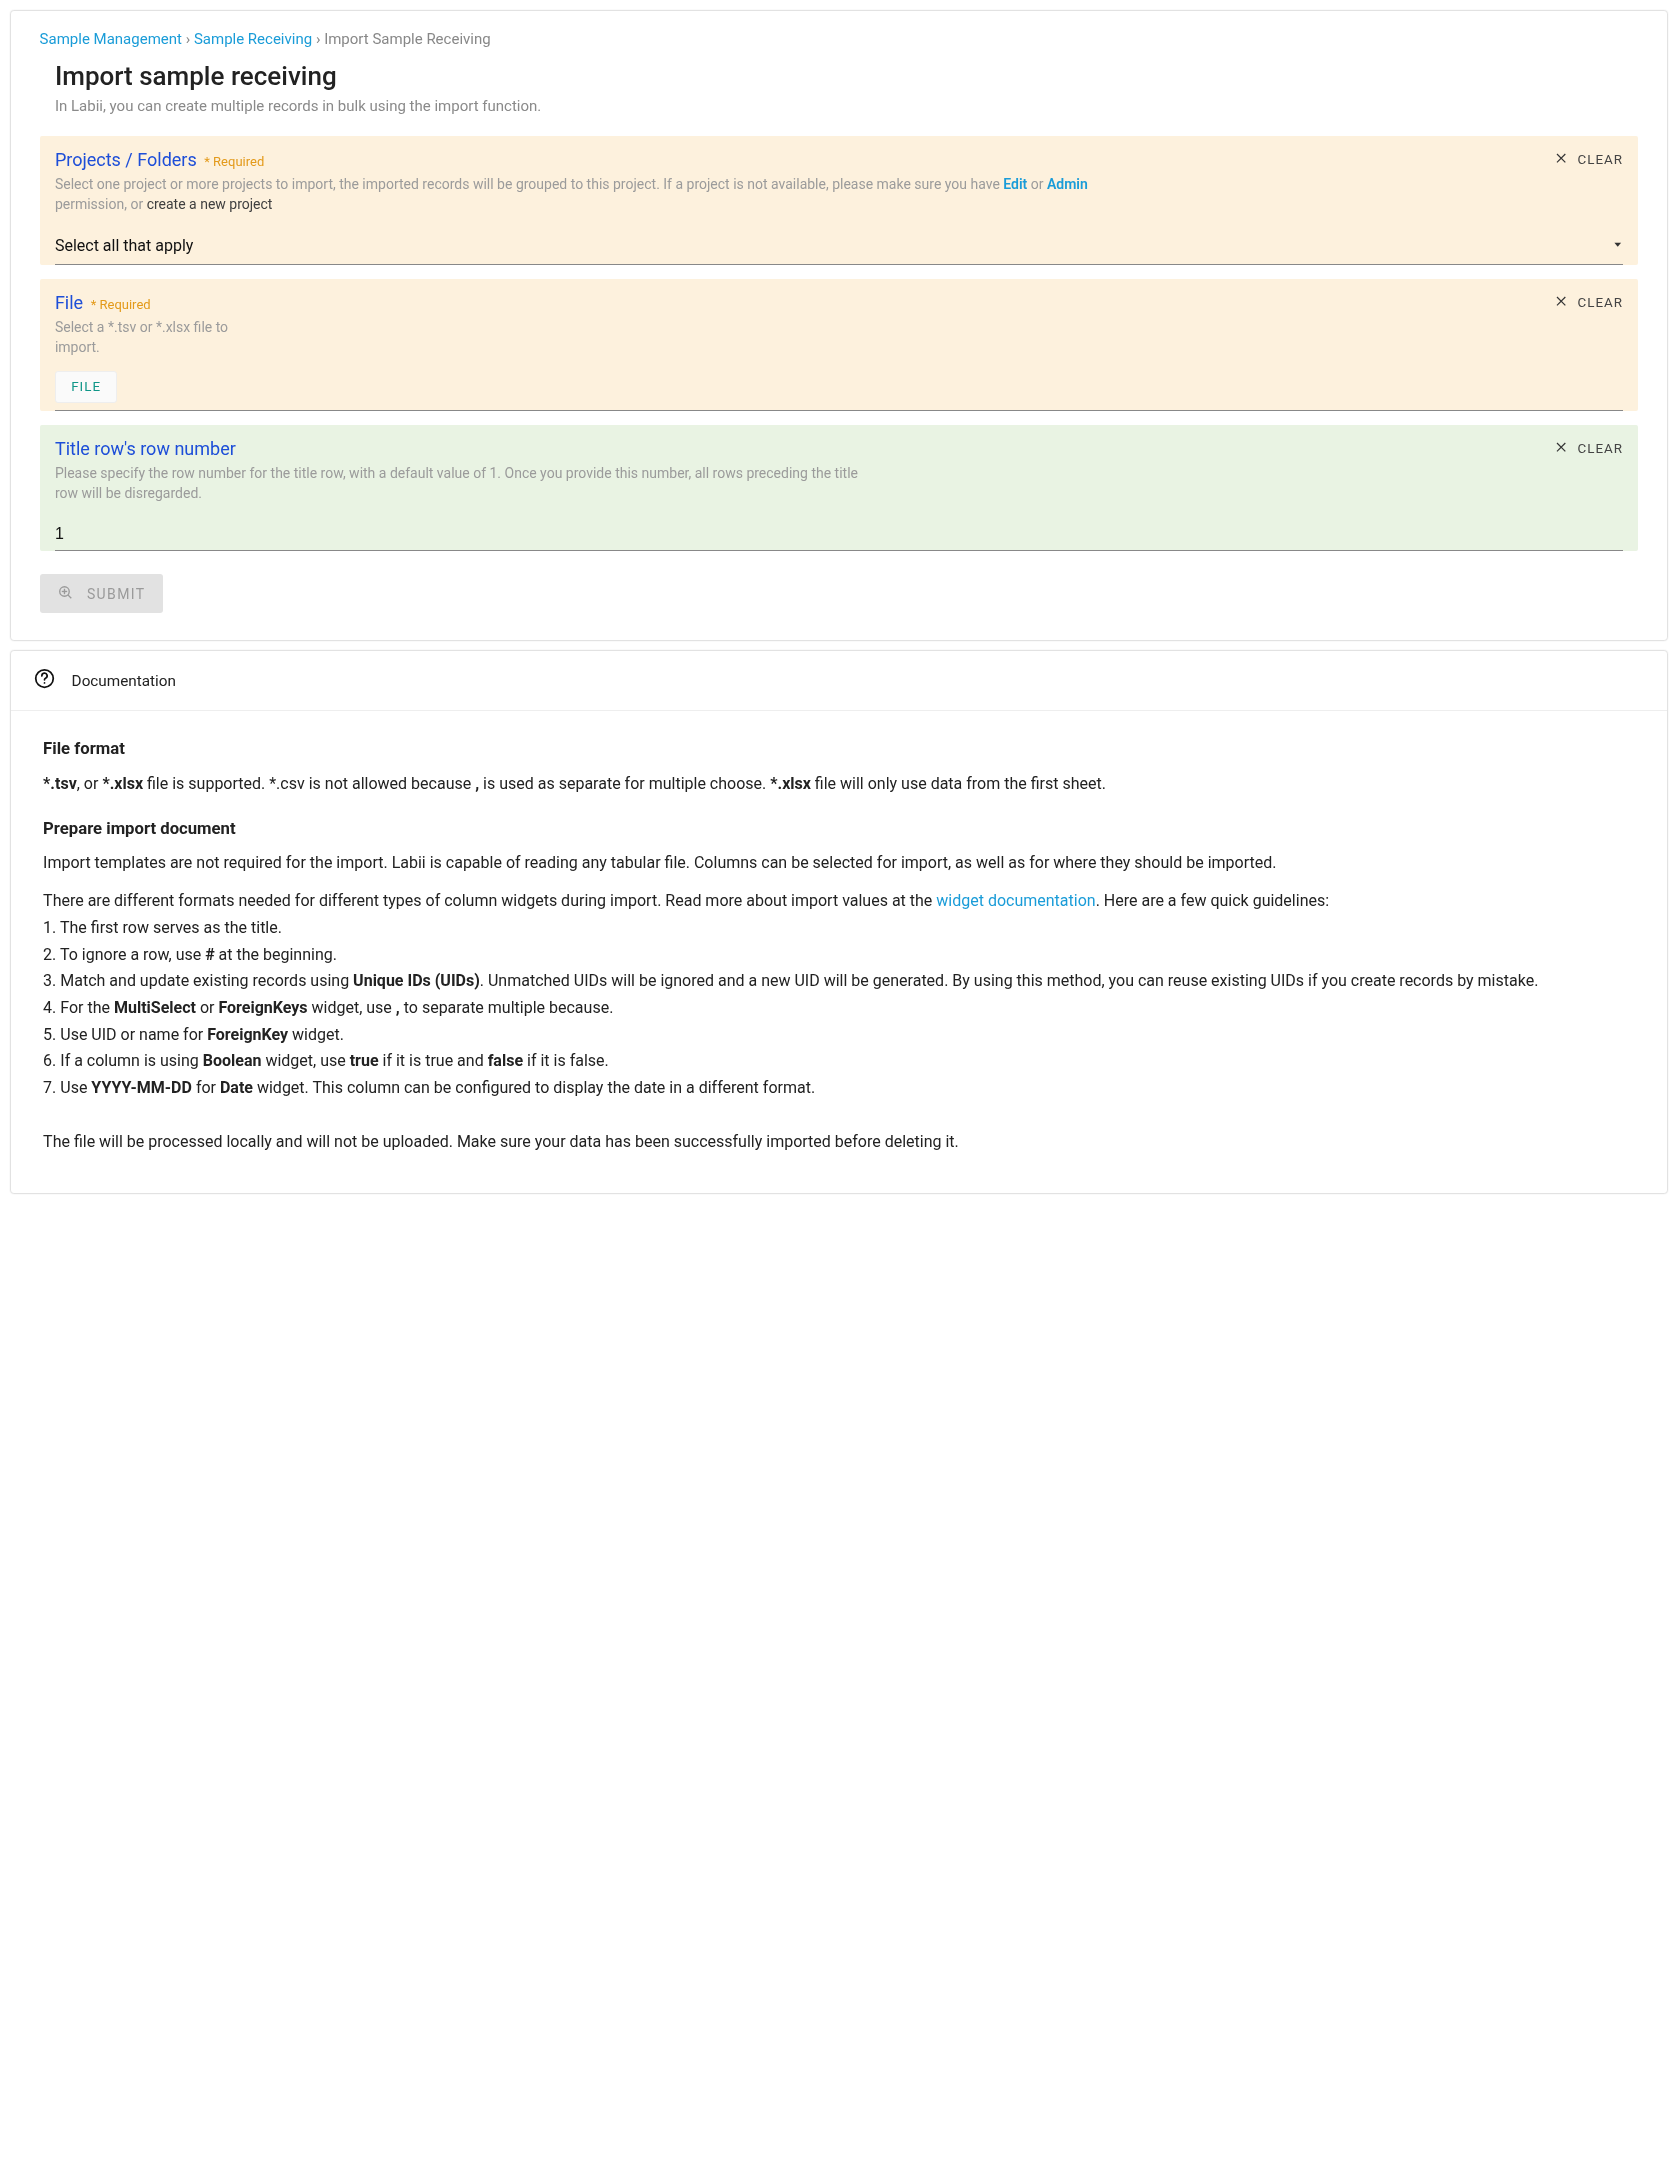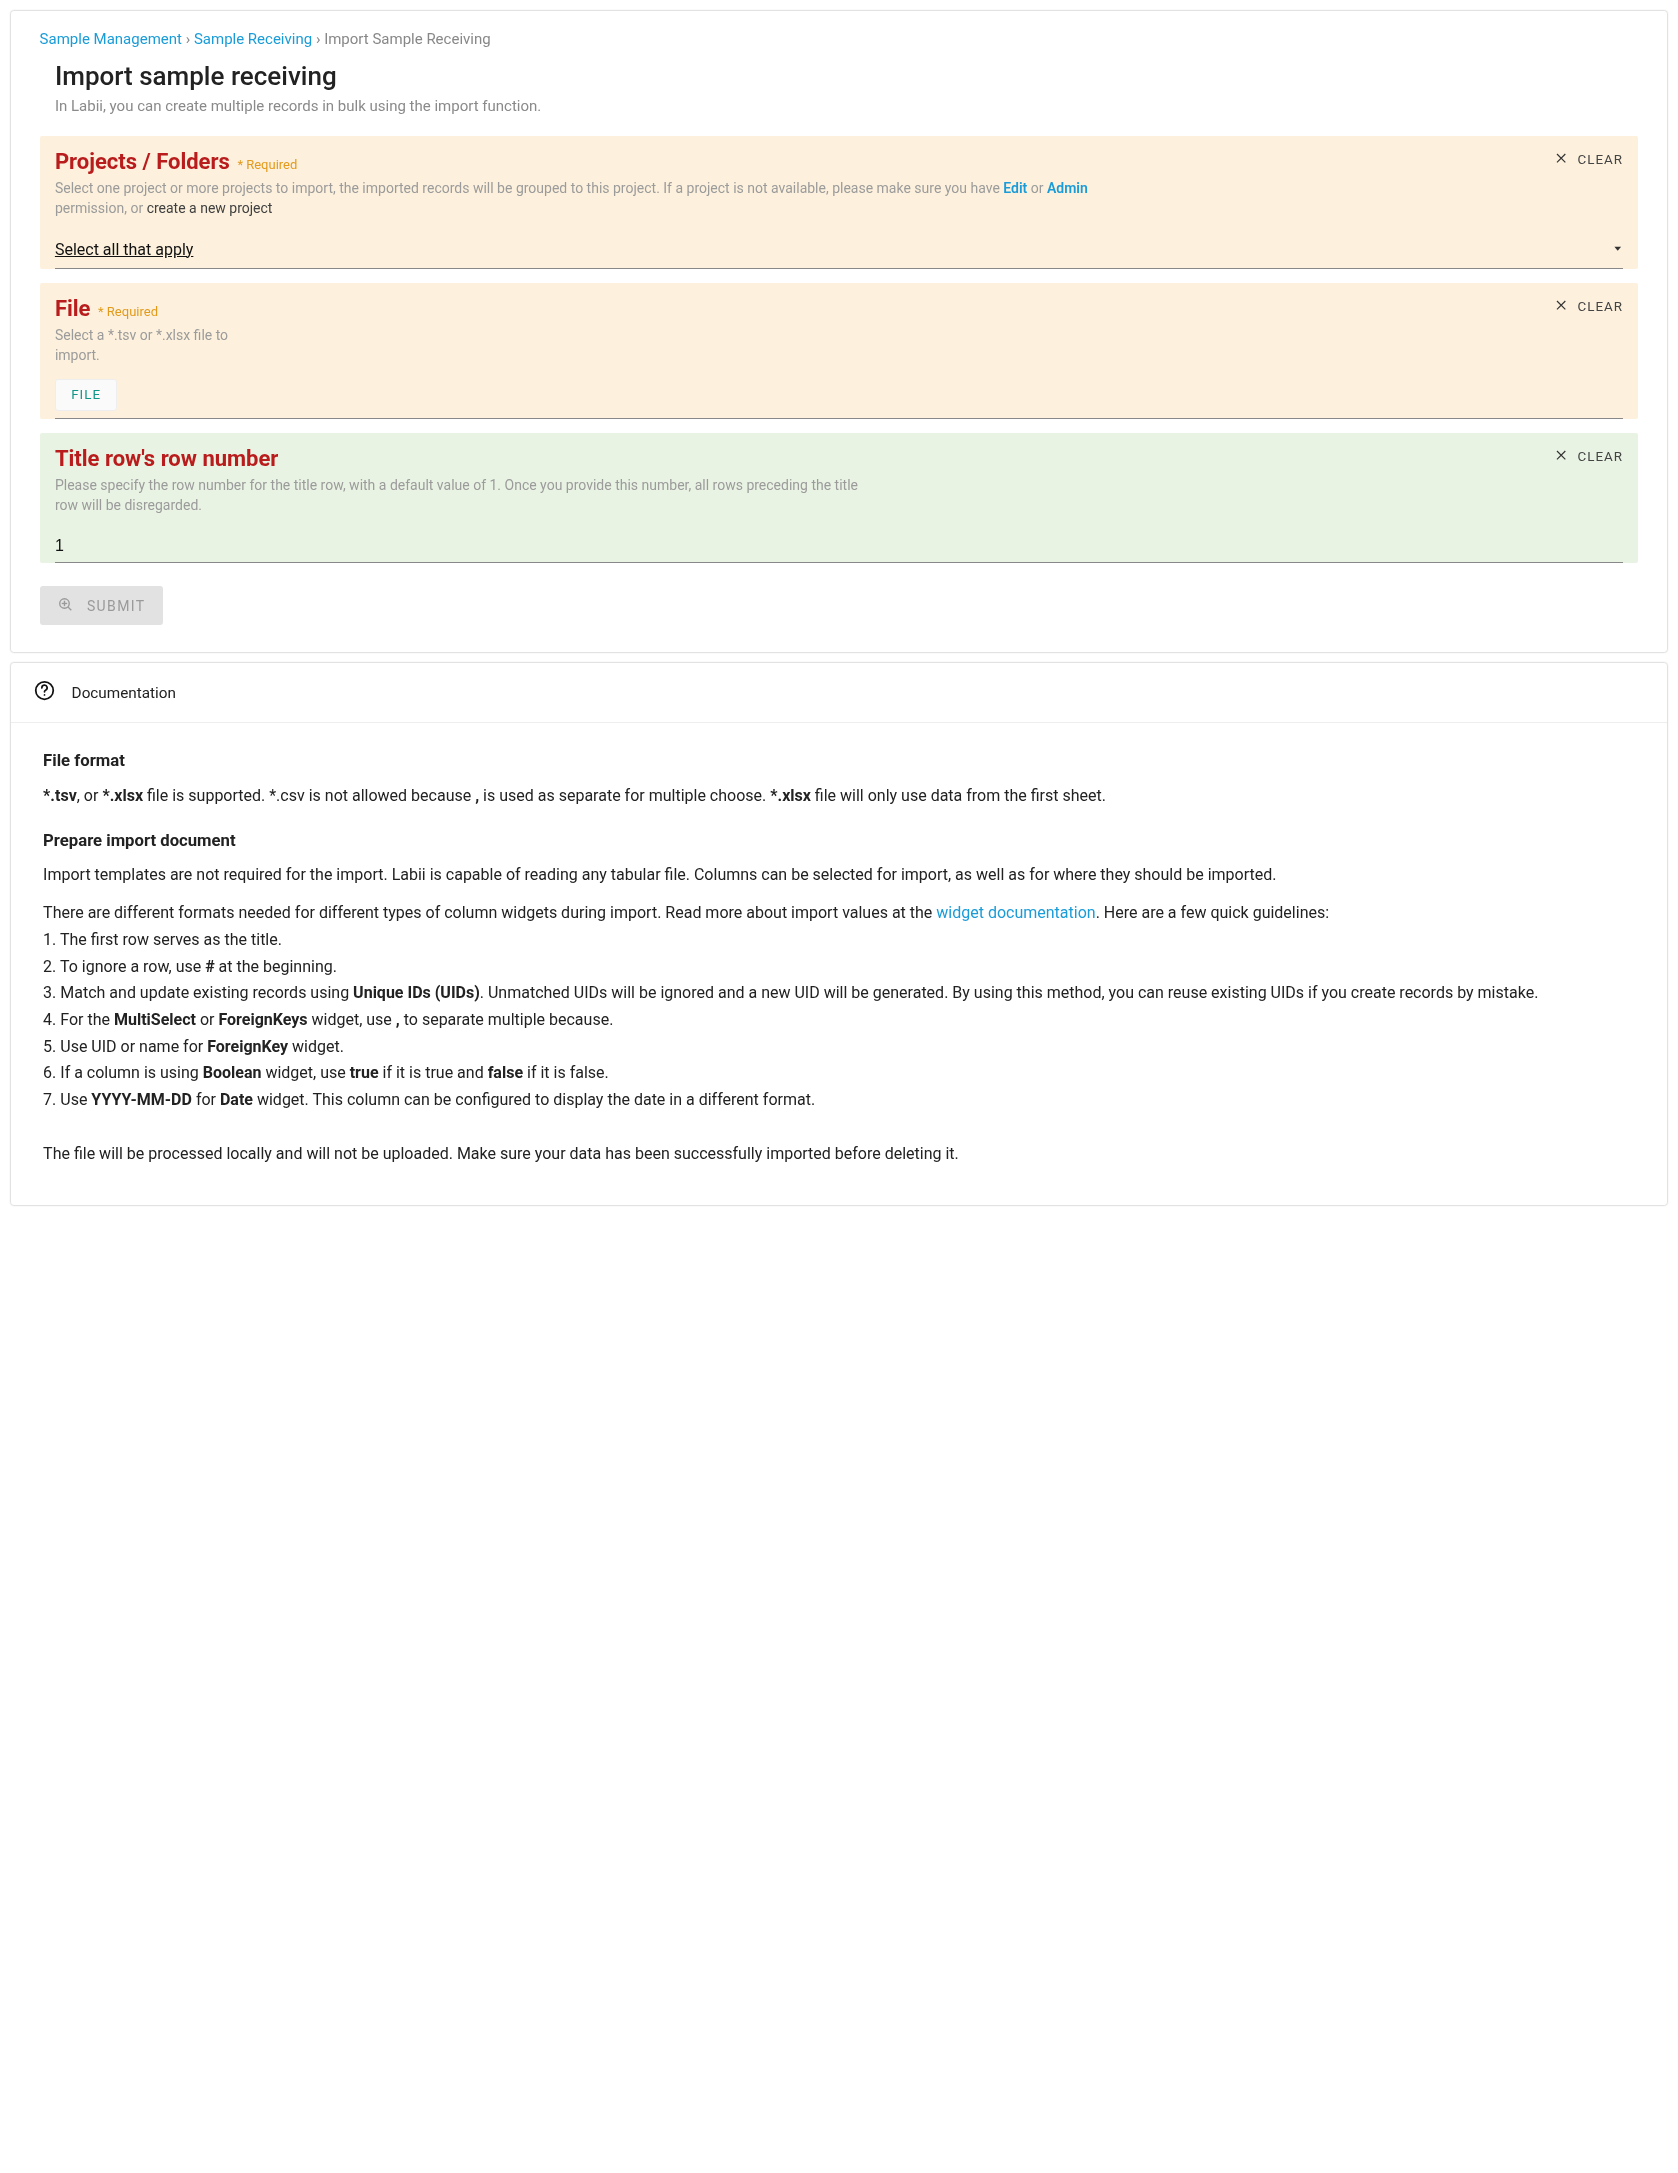--- a/index.html
+++ b/index.html
@@ -42,23 +42,23 @@
     position: relative;
   }
   .field-orange { background: #fdf1dd; }
   .field-green  { background: #e9f3e3; }
   .field-head {
     display: flex;
     align-items: flex-start;
     justify-content: space-between;
   }
   .field-label {
-    color: #b91c1c;
-    font-size: 22px;
-    font-weight: 700;
+    color: #1d4ed8;
+    font-size: 18px;
+    font-weight: 400;
   }
   .req {
     color: #e39a1a;
     font-size: 13px;
     margin-left: 3.8px;
   }
   .field-help {
     color: #9b9b9b;
     font-size: 14px;
     margin-top: 3.8px;
@@ -81,21 +81,21 @@
   .clear-btn svg { width: 14.3px; height: 14.3px; }
   .select-row {
     display: flex;
     align-items: center;
     justify-content: space-between;
     padding: 11.5px 0 9.6px 0;
     border-bottom: 1px solid #888;
     margin-top: 9.6px;
     cursor: pointer;
   }
-  .select-row .placeholder { color: #111; font-size: 16px; text-decoration: underline; }
+  .select-row .placeholder { color: #111; font-size: 16px; }
   .select-row svg { width: 11.5px; height: 11.5px; }
   .file-btn {
     display: inline-block;
     background: #fafafa;
     border: 1px solid #eee;
     color: #0f9688;
     font-size: 13.4px;
     letter-spacing: 1px;
     padding: 7.6px 15.3px;
     margin: 13.4px 0 0 0;

